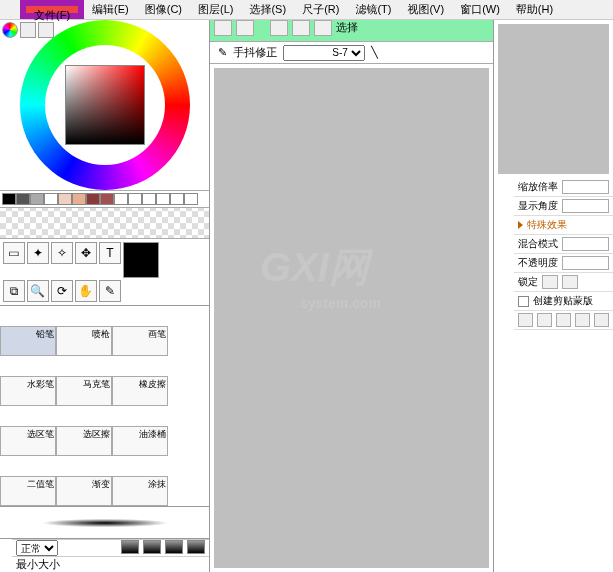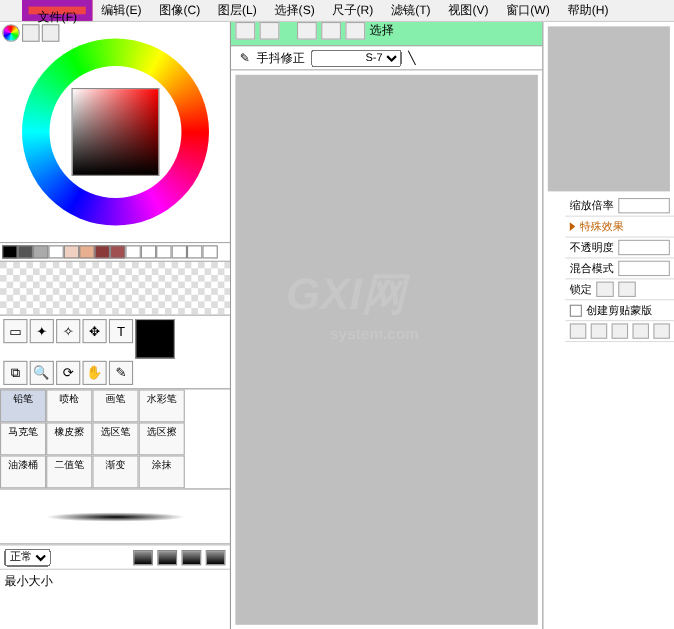--- a/index.html
+++ b/index.html
@@ -22,27 +22,27 @@
 
 .swatches { display: flex; flex-wrap: wrap; padding: 2px; border-top: 1px solid #aaa; }
 .swatch { width: 14px; height: 12px; border: 1px solid #888; }
 .checker { height: 50px; background: repeating-conic-gradient(#ddd 0 25%, #fff 0 50%) 0/12px 12px; border-top: 1px solid #aaa; border-bottom: 1px solid #aaa; }
 
 .tools { display: flex; flex-wrap: wrap; padding: 2px; border-bottom: 1px solid #999; }
 .tool { width: 22px; height: 22px; border: 1px solid #999; margin: 1px; display: flex; align-items: center; justify-content: center; background: #f8f8f8; font-size: 12px; }
 .tool.big-preview { width: 36px; height: 36px; background: #000; }
 
 .brush-presets { display: flex; flex-wrap: wrap; border-bottom: 1px solid #999; }
-.brush-cell { width: 42px; height: 30px; border: 1px solid #aaa; font-size: 9px; text-align: center; padding: 1px; overflow: hidden; background: #f8f8f8; }
+.brush-cell { width: 56px; height: 30px; border: 1px solid #aaa; font-size: 9px; text-align: right; padding: 1px; overflow: hidden; background: #f8f8f8; margin-top: 20px; }
 .brush-cell.active { background: #d0d8e8; }
 
 .brush-preview { height: 50px; display: flex; align-items: center; justify-content: center; border-bottom: 1px solid #999; }
 .stroke { width: 180px; height: 12px; background: radial-gradient(ellipse 90px 6px, #000, transparent 70%); }
 
-.prop-row { display: flex; align-items: center; height: 22px; border-top: 1px solid #ccc; padding: 0 4px; gap: 4px; }
+.prop-row { display: flex; height: 22px; border-top: 1px solid #ccc; padding: 0 4px; gap: 4px; margin-left: 12px; }
 .prop-row select, .prop-row input { font-size: 10px; height: 16px; }
 .prop-row .label { width: 56px; }
 .shape-btn { width: 18px; height: 14px; border: 1px solid #888; background: linear-gradient(to top, #000, #999); }
 .num-box { width: 44px; border: 1px solid #888; text-align: right; padding: 0 2px; background: #fff; }
 
 .canvas-toolbar { height: 22px; background: #86efac; display: flex; gap: 4px; padding: 0 4px; border-bottom: 1px solid #aaa; }
 .tb-btn { width: 18px; height: 16px; border: 1px solid #aaa; background: #f0f0f0; }
 .stab-row { height: 22px; display: flex; align-items: center; gap: 6px; padding: 0 8px; border-bottom: 1px solid #aaa; font-size: 11px; }
 .stab-row select { font-size: 10px; height: 16px; padding-left: 44px; }
 .canvas { flex: 1; background: #bfbfbf; margin: 4px; }
@@ -169,30 +169,34 @@
     </div>
     <div class="canvas"></div>
   </div>
 
   <div class="right-panel">
     <div class="right-preview"></div>
     <div class="r-row">
       <span>缩放倍率</span>
       <div class="r-input"></div>
     </div>
+    <div class="r-row">
+      <span>显示角度</span>
+      <div class="r-input"></div>
+    </div>
     <div class="r-row header">
       <span class="triangle"></span>
       <span>特殊效果</span>
     </div>
     <div class="r-row">
+      <span>混合模式</span>
+      <div class="r-input"></div>
+    </div>
+    <div class="r-row">
       <span>不透明度</span>
-      <div class="r-input"></div>
-    </div>
-    <div class="r-row">
-      <span>混合模式</span>
       <div class="r-input"></div>
     </div>
     <div class="r-row">
       <span>锁定</span>
       <div class="mini-btn"></div>
       <div class="mini-btn"></div>
     </div>
     <div class="r-row">
       <span class="checkbox"></span>
       <span>创建剪贴蒙版</span>

